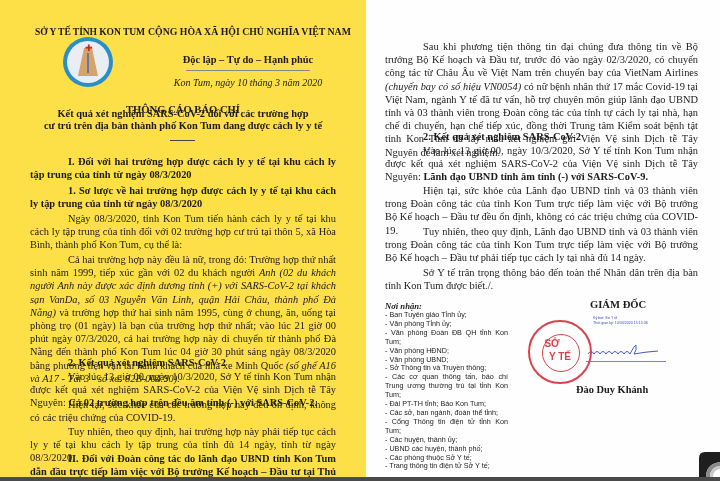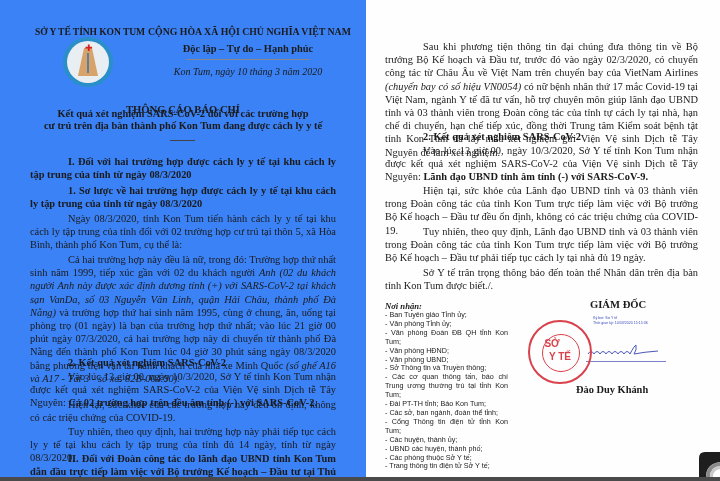--- a/index.html
+++ b/index.html
@@ -2,35 +2,35 @@
 <html><head>
 <meta charset="utf-8">
 <style>
   html, body { margin:0; padding:0; }
   body {
     width:720px; height:481px; overflow:hidden; position:relative;
     background:#ffffff;
     font-family:"Liberation Serif","DejaVu Serif",serif;
     color:#1a1a1a;
   }
-  .page { position:absolute; top:0; height:477px; background:#3b82f6; }
+  .page { position:absolute; top:0; height:477px; background:#fde047; }
   .page-left { left:0; width:366px; }
   .page-right { left:366px; width:354px; background:#fefefe; }
   .bottom-bar { position:absolute; left:0; right:0; bottom:0; height:4px; background:#4a4a4a; }
 
   .txt { position:absolute; font-size:10.4px; line-height:13.2px; text-align:justify; }
   .b { font-weight:bold; }
   .i { font-style:italic; }
   .indent { text-indent:38px; }
 
   
   .hdr-left { position:absolute; left:30px; top:26px; width:120px; text-align:center; font-size:9.6px; font-weight:bold; letter-spacing:-0.1px; }
   .hdr-right { position:absolute; left:148px; top:26px; width:200px; text-align:center; }
   .hdr-right .nation { font-size:9.8px; font-weight:bold; white-space:nowrap; }
-  .hdr-right .motto { font-size:10.4px; font-weight:bold; margin-top:6px; }
+  .hdr-right .motto { font-size:10.4px; font-weight:bold; margin-top:17px; }
   .hdr-right .rule { width:124px; height:1px; background:#888; margin:5px auto 0; }
   .hdr-right .date { font-size:10px; font-style:italic; margin-top:6px; }
 
   .logo { position:absolute; left:63px; top:37px; width:50px; height:50px; border-radius:50%;
           background:#2a8fc8; }
   .logo .ring { position:absolute; left:4px; top:4px; right:4px; bottom:4px; border-radius:50%; background:#e9eef2; }
   .logo .tower { position:absolute; left:15px; top:11px; width:20px; height:28px; background:#d7a36b;
                  clip-path:polygon(30% 0,70% 0,100% 100%,0 100%); }
   .logo .cross { position:absolute; left:22px; top:6px; color:#d42222; font-size:9px; font-weight:bold; font-family:"DejaVu Sans",sans-serif; }
   .logo .staff { position:absolute; left:24px; top:16px; width:2px; height:20px; background:#5a7fa0; }
@@ -93,21 +93,21 @@
   <div class="txt indent" style="left:30px; top:425px; width:306px;">Tuy nhiên, theo quy định, hai trường hợp này phải tiếp tục cách ly y tế tại khu cách ly tập trung của tỉnh đủ 14 ngày, tính từ ngày 08/3/2020.</div>
   <div class="txt b indent" style="left:30px; top:452px; width:306px;">II. Đối với Đoàn công tác do lãnh đạo UBND tỉnh Kon Tum dẫn đầu trực tiếp làm việc với Bộ trưởng Kế hoạch – Đầu tư tại Thủ đô Hà Nội</div>
 </div>
 
 <div class="page page-right"></div>
 
 <div class="txt indent" style="left:385px; top:40px; width:313px;"><span>Sau khi phương tiện thông tin đại chúng đưa thông tin về Bộ trưởng Bộ Kế hoạch và Đầu tư, trước đó vào ngày 02/3/2020, có chuyến công tác từ Châu Âu về Việt Nam trên chuyến bay của VietNam Airlines </span><span class="i">(chuyến bay có số hiệu VN0054)</span><span> có nữ bệnh nhân thứ 17 mắc Covid-19 tại Việt Nam, ngành Y tế đã tư vấn, hỗ trợ chuyên môn giúp lãnh đạo UBND tỉnh và 03 thành viên trong Đoàn công tác của tỉnh tự cách ly tại nhà, hạn chế di chuyển, hạn chế tiếp xúc, đồng thời Trung tâm Kiểm soát bệnh tật tỉnh Kon Tum đã lấy mẫu xét nghiệm gửi Viện Vệ sinh Dịch tễ Tây Nguyên để làm xét nghiệm.</span></div>
 <div class="txt b indent" style="left:385px; top:130px; width:313px;">2. Kết quả xét nghiệm SARS-CoV-2</div>
 <div class="txt indent" style="left:385px; top:144px; width:313px;"><span>Vào lúc 13 giờ 00, ngày 10/3/2020, Sở Y tế tỉnh Kon Tum nhận được kết quả xét nghiệm SARS-CoV-2 của Viện Vệ sinh Dịch tễ Tây Nguyên: </span><span class="b">Lãnh đạo UBND tỉnh âm tính (-) với SARS-CoV-9.</span></div>
 <div class="txt indent" style="left:385px; top:184px; width:313px;">Hiện tại, sức khỏe của Lãnh đạo UBND tỉnh và 03 thành viên trong Đoàn công tác của tỉnh Kon Tum trực tiếp làm việc với Bộ trưởng Bộ Kế hoạch – Đầu tư đều ổn định, không có các triệu chứng của COVID-19.</div>
-<div class="txt indent" style="left:385px; top:225px; width:313px;">Tuy nhiên, theo quy định, Lãnh đạo UBND tỉnh và 03 thành viên trong Đoàn công tác của tỉnh Kon Tum trực tiếp làm việc với Bộ trưởng Bộ Kế hoạch – Đầu tư phải tiếp tục cách ly tại nhà đủ 19 ngày.</div>
+<div class="txt indent" style="left:385px; top:225px; width:313px;">Tuy nhiên, theo quy định, Lãnh đạo UBND tỉnh và 03 thành viên trong Đoàn công tác của tỉnh Kon Tum trực tiếp làm việc với Bộ trưởng Bộ Kế hoạch – Đầu tư phải tiếp tục cách ly tại nhà đủ 14 ngày.</div>
 <div class="txt indent" style="left:385px; top:266px; width:313px;">Sở Y tế trân trọng thông báo đến toàn thể Nhân dân trên địa bàn tỉnh Kon Tum được biết./.</div>
 
 <div class="recip-title">Nơi nhận:</div>
 <ul class="recip-list">
   <li>- Ban Tuyên giáo Tỉnh ủy;</li>
   <li>- Văn phòng Tỉnh ủy;</li>
   <li>- Văn phòng Đoàn ĐB QH tỉnh Kon Tum;</li>
   <li>- Văn phòng HĐND;</li>
   <li>- Văn phòng UBND;</li>
   <li>- Sở Thông tin và Truyền thông;</li>

